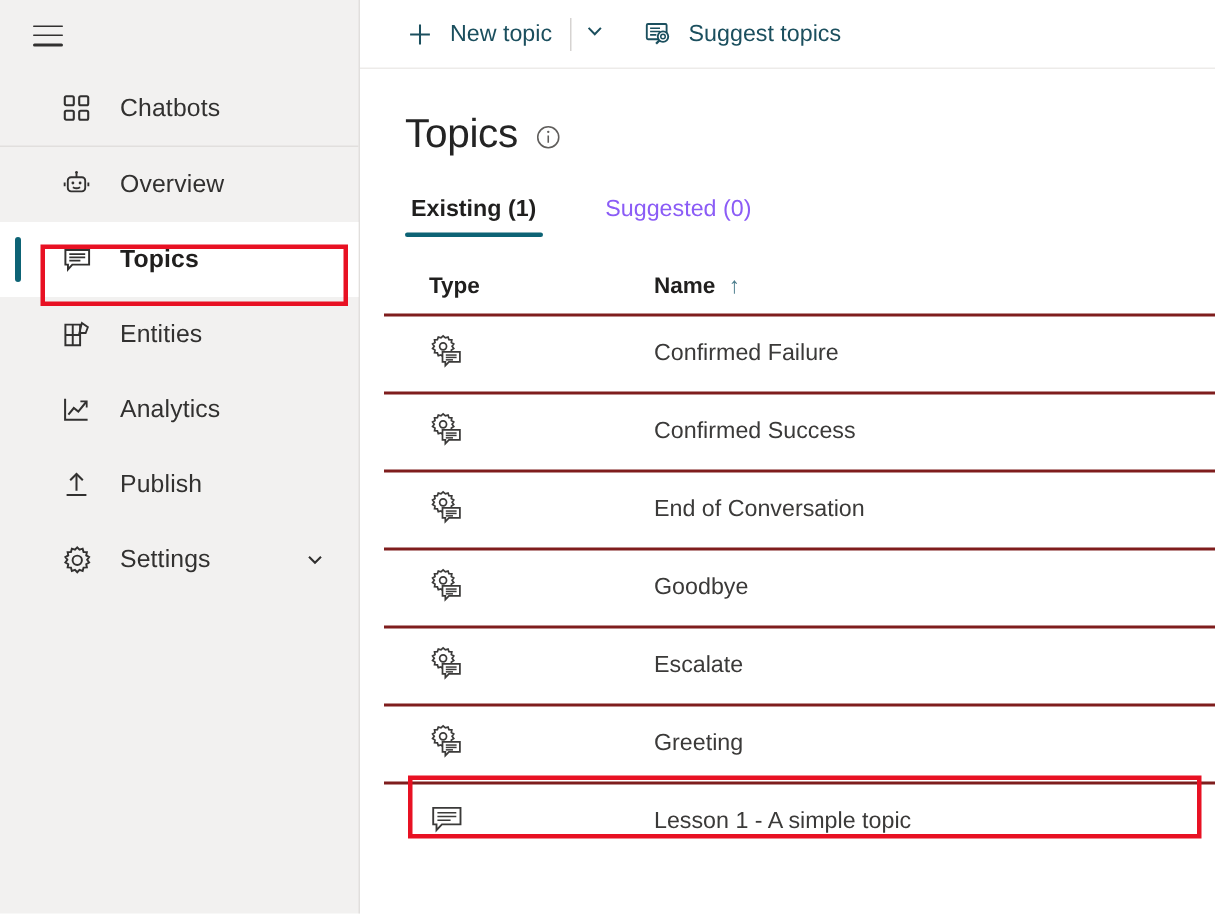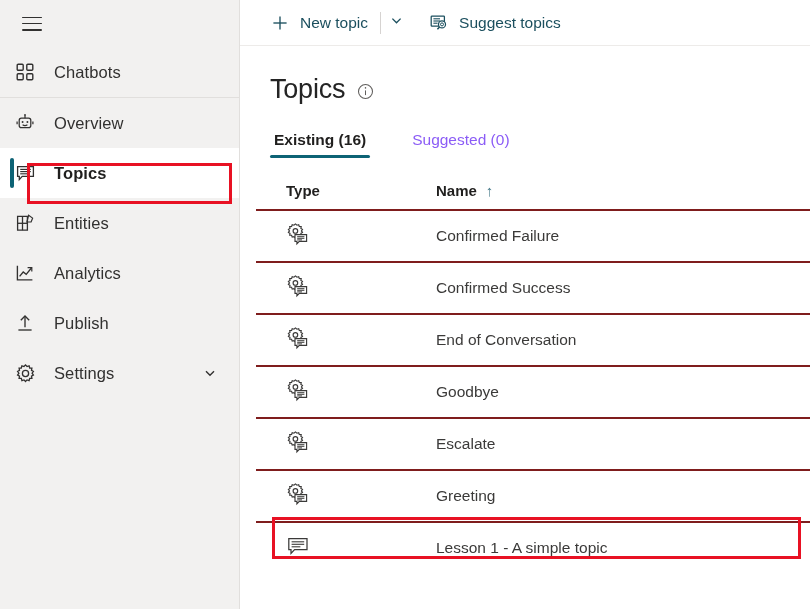--- a/index.html
+++ b/index.html
@@ -55,21 +55,21 @@
   .nav-divider {
     height: 1px;
     background: #e1dfdd;
     margin: 0;
   }
   .nav-item {
     position: relative;
     height: 50px;
     display: flex;
     align-items: center;
-    padding-left: 14px;
+    padding-left: 40px;
     box-sizing: border-box;
     cursor: pointer;
     color: #323130;
   }
   .nav-item .nav-icon {
     width: 22px;
     height: 22px;
     flex: 0 0 22px;
     display: flex;
     align-items: center;
@@ -459,21 +459,21 @@
       <span class="info-icon">
         <svg width="17" height="17" viewBox="0 0 17 17" fill="none" stroke="currentColor" stroke-width="1.05">
           <circle cx="8.5" cy="8.5" r="7"></circle>
           <line x1="8.5" y1="7.4" x2="8.5" y2="12.1"></line>
           <circle cx="8.5" cy="4.9" r="0.78" fill="currentColor" stroke="none"></circle>
         </svg>
       </span>
     </div>
 
     <div class="tabs">
-      <div class="tab active">Existing (16)</div>
+      <div class="tab active">Existing (1)</div>
       <div class="tab">Suggested (0)</div>
     </div>
 
     <div class="topics-table">
 
       <div class="t-head">
         <div class="col-type">Type</div>
         <div class="col-name">
           <span>Name</span>
           <span class="sort-arrow">↑</span>

